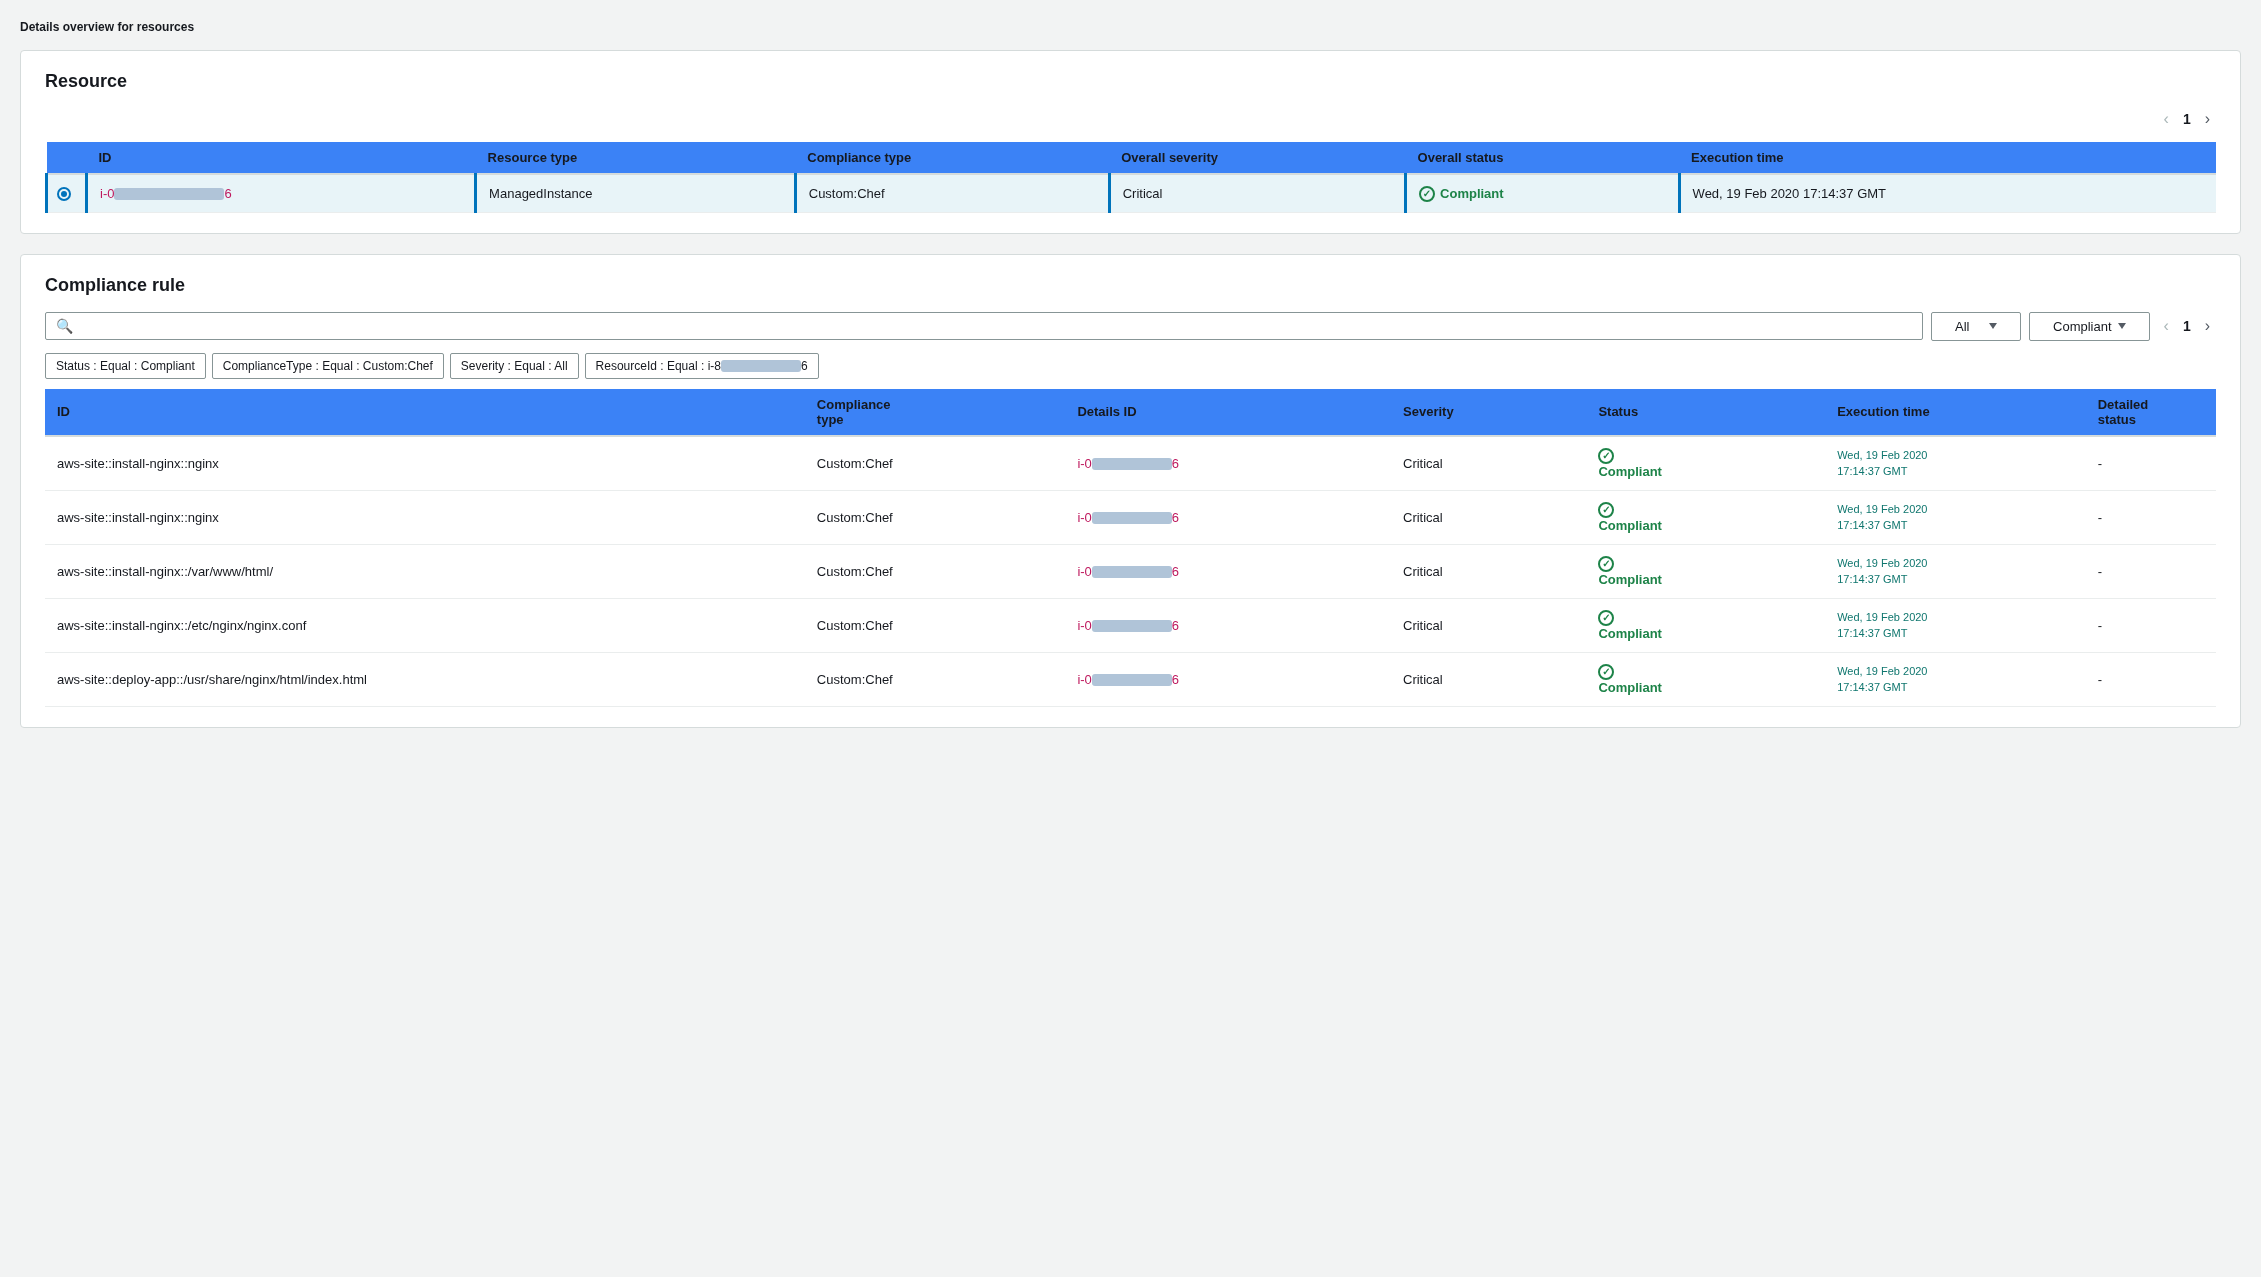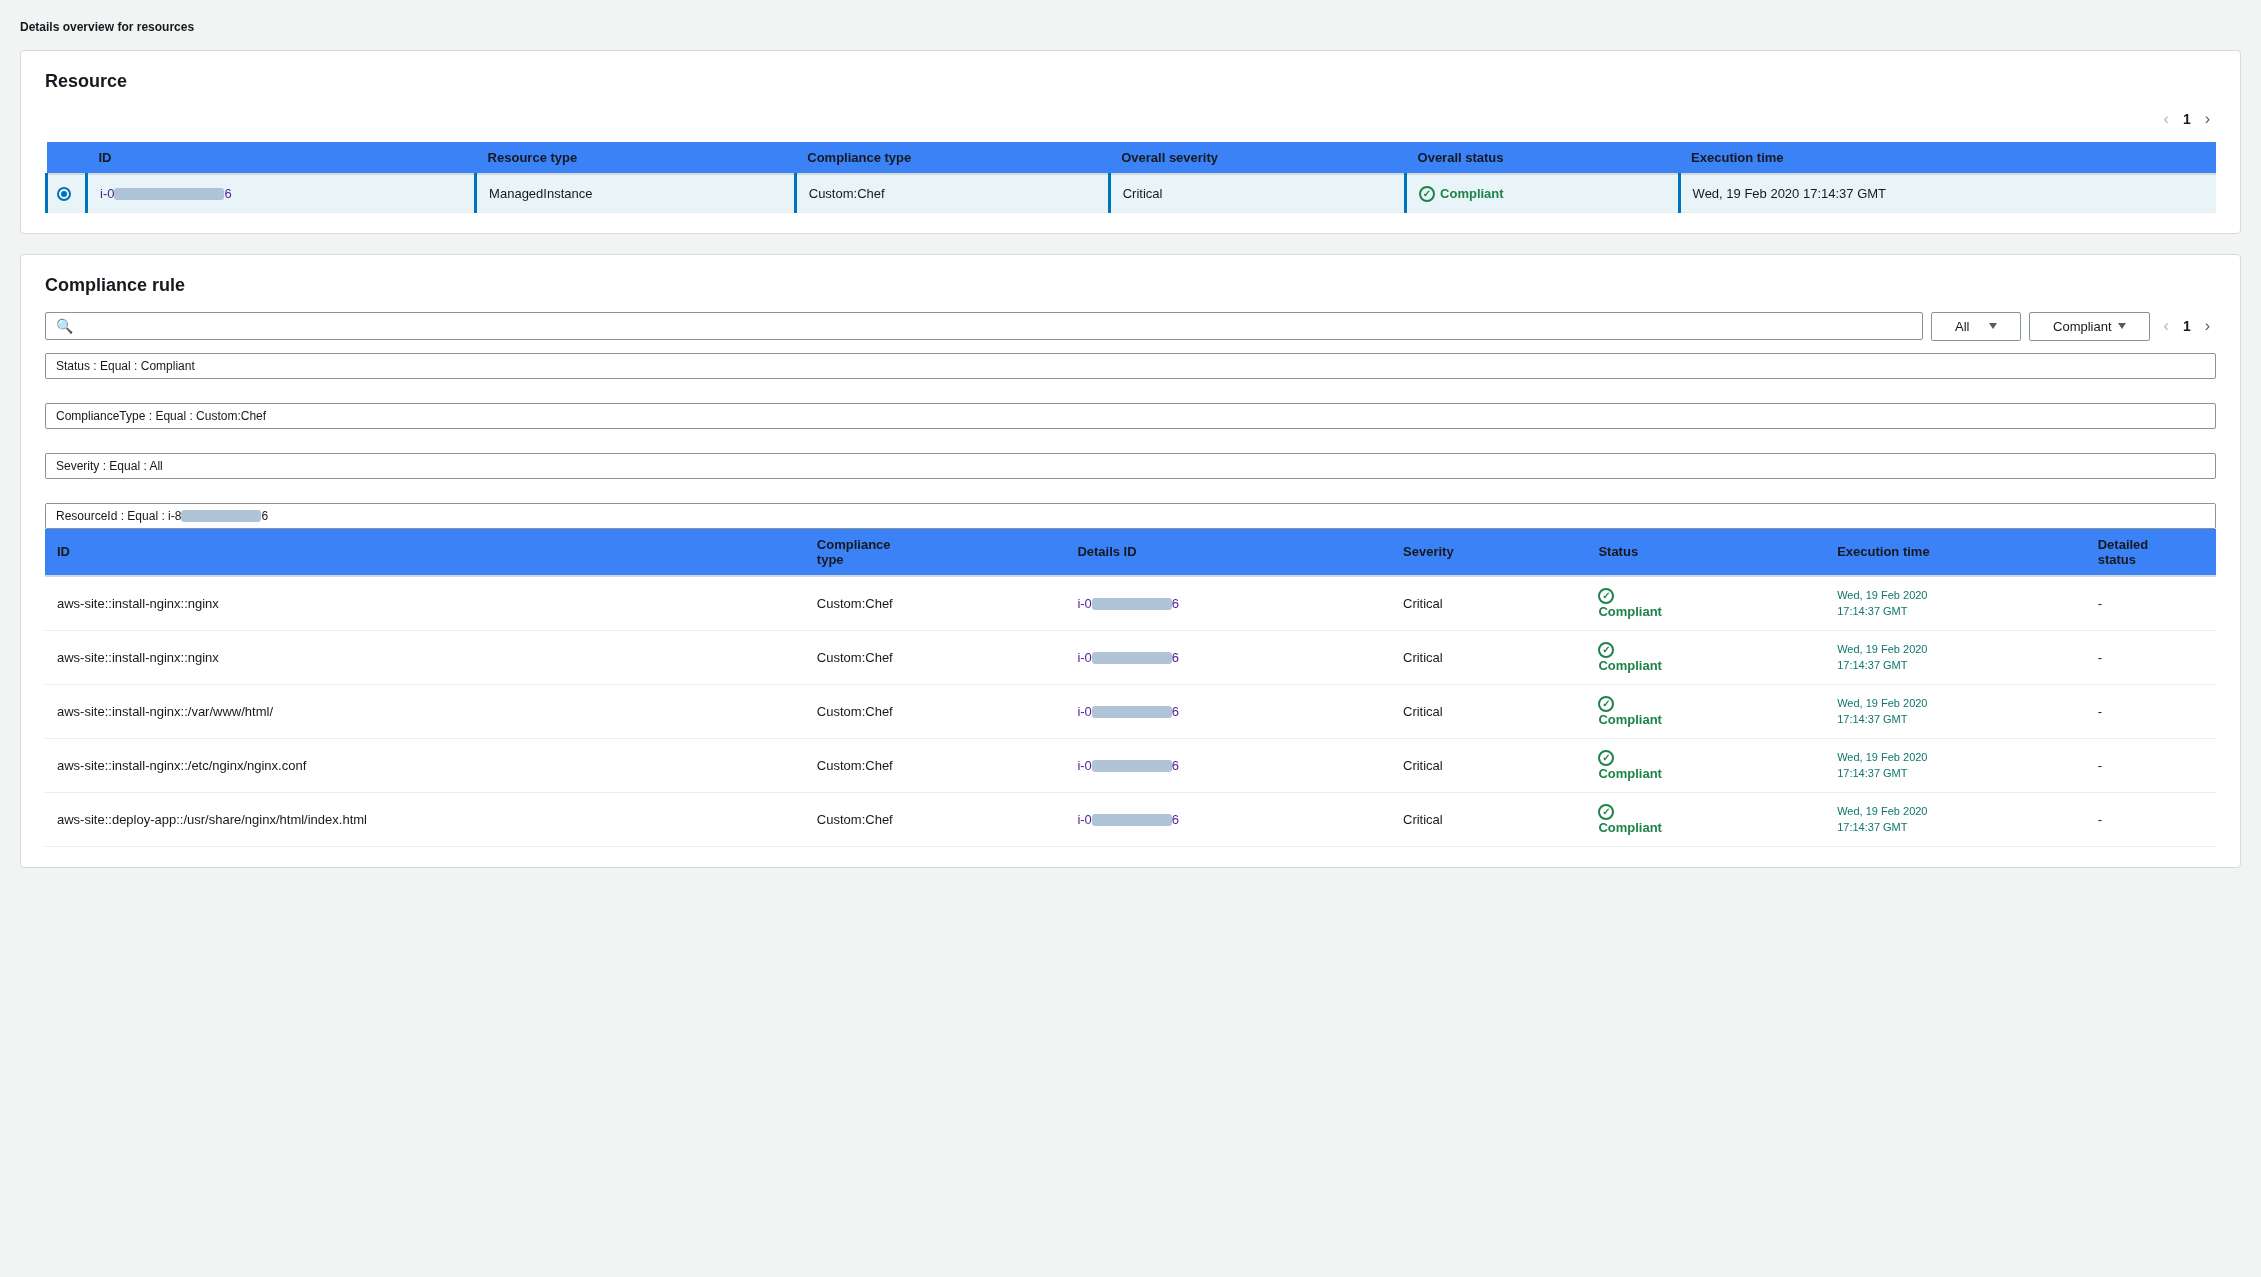--- a/index.html
+++ b/index.html
@@ -89,21 +89,21 @@
       align-items: center;
       justify-content: center;
     }
     .radio-dot-inner {
       width: 6px;
       height: 6px;
       border-radius: 50%;
       background: #0073bb;
     }
     .link-text {
-      color: #4c1d95;
+      color: #be185d;
       text-decoration: none;
       cursor: pointer;
     }
     .status-compliant {
       display: inline-flex;
       align-items: center;
       gap: 5px;
       color: #1d8348;
       font-weight: 600;
     }
@@ -162,24 +162,23 @@
       justify-content: space-between;
     }
     .arrow-down {
       border-left: 4px solid transparent;
       border-right: 4px solid transparent;
       border-top: 6px solid #545b64;
       display: inline-block;
     }
     .filter-tags {
       display: flex;
-      gap: 24px;
+      gap: 6px;
       flex-wrap: wrap;
-      margin-bottom: 0;
-      flex-direction: column;
+      margin-bottom: 10px;
     }
     .filter-tag {
       border: 1px solid #879596;
       border-radius: 2px;
       padding: 5px 10px;
       font-size: 12px;
       color: #16191f;
       background: #fff;
       white-space: nowrap;
     }

